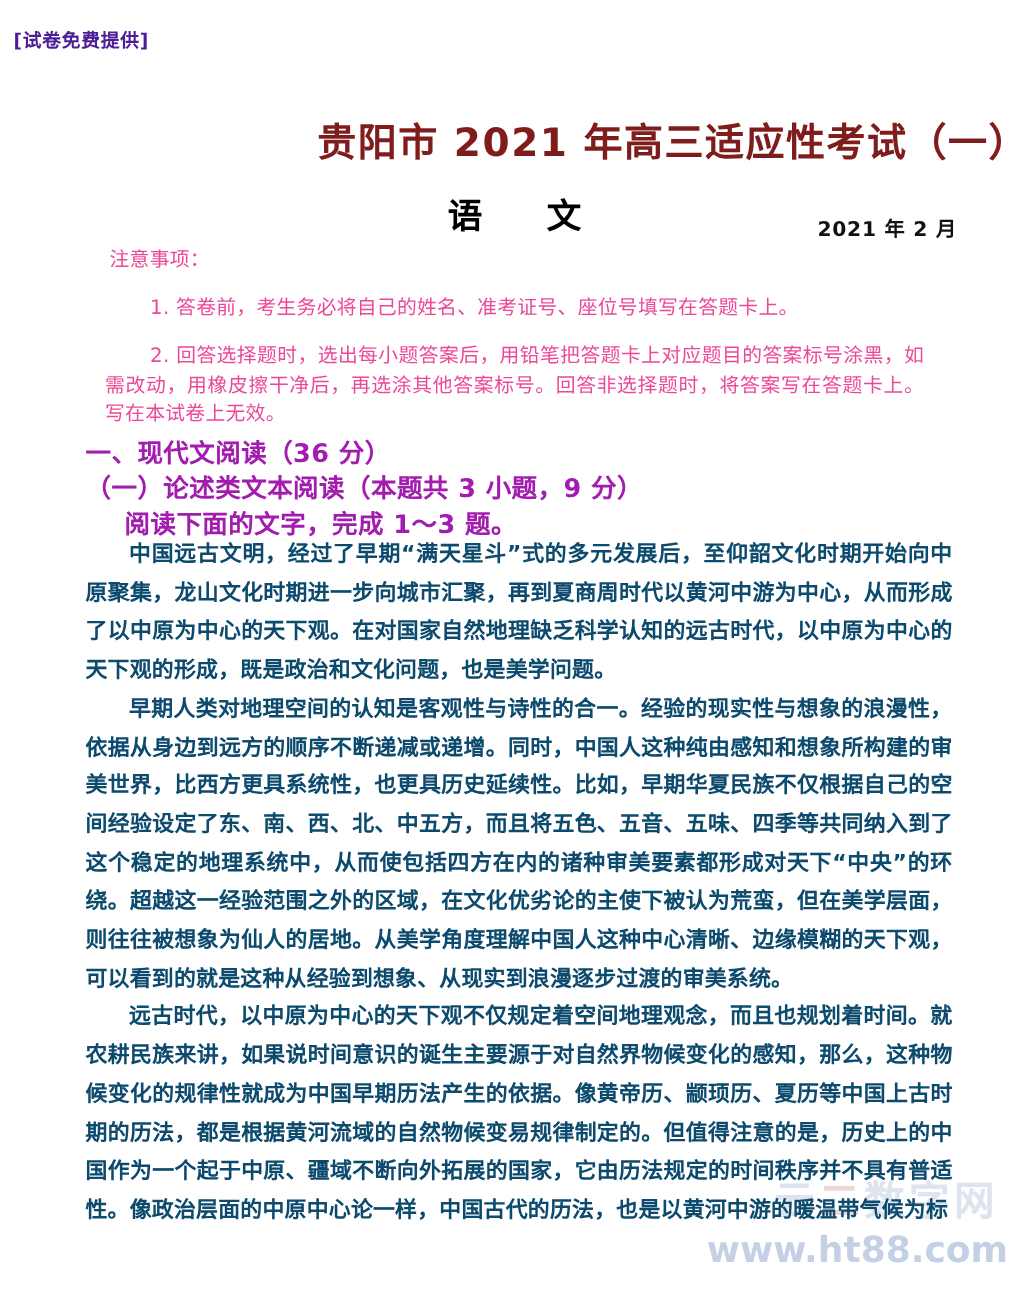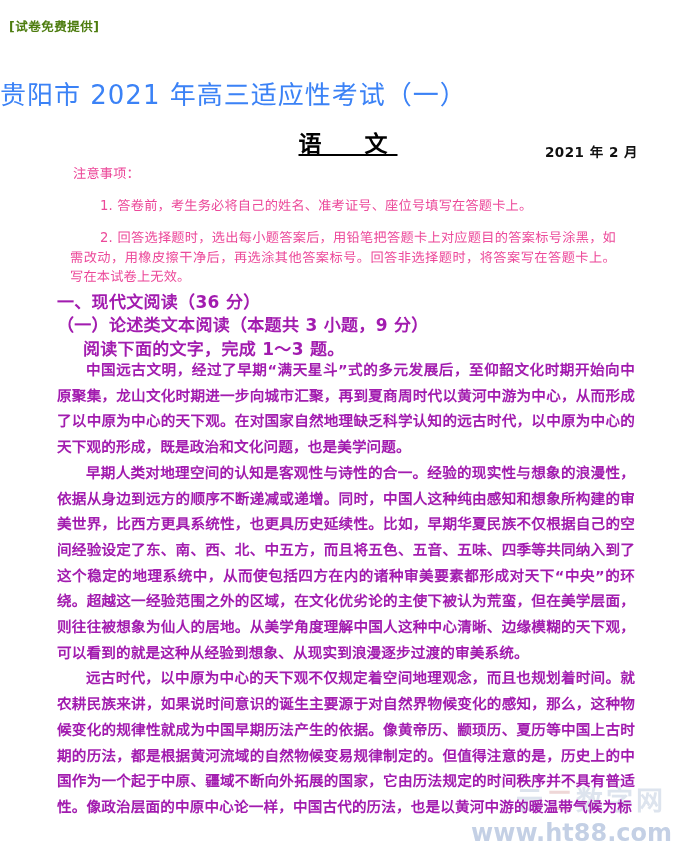--- a/index.html
+++ b/index.html
@@ -67,52 +67,51 @@
     z-index: 2;
   }
 
   
   .stamp {
     position: absolute;
     left: 9px;
     top: 16px;
     font-size: 12.5px;
     font-weight: 700;
-    color: #4d7c0f;
+    color: #4c1d95;
     letter-spacing: .5px;
     font-family: "DejaVu Sans", "Liberation Sans", sans-serif;
     white-space: nowrap;
   }
 
   
   .title-main {
     position: absolute;
     left: 0;
     right: 0;
     top: 57px;
-    text-align: left;
+    text-align: right;
     font-size: 26px;
-    font-weight: 400;
+    font-weight: 700;
     letter-spacing: 1px;
-    color: #3b82f6;
+    color: #7f1d1d;
     font-family: "DejaVu Sans", "Liberation Sans", sans-serif;
   }
   .title-sub {
     position: absolute;
     left: 0;
     right: 0;
     top: 106px;
     text-align: center;
     font-size: 23px;
     font-weight: 700;
     letter-spacing: 10px;
     color: #000;
     text-indent: 10px;
     font-family: "DejaVu Sans", "Liberation Sans", sans-serif;
-    text-decoration: underline;
   }
   .exam-date {
     position: absolute;
     right: 48px;
     top: 141px;
     font-size: 13.5px;
     font-weight: 700;
     color: #111;
     letter-spacing: .5px;
   }
@@ -159,21 +158,21 @@
 
   
   .body-text {
     position: absolute;
     left: 57px;
     top: 357px;
     width: 578px;
     font-size: 14.6px;
     font-weight: 700;
     line-height: 25.7px;
-    color: #a21caf;
+    color: #0c4a6e;
     letter-spacing: .15px;
   }
   .body-text p {
     margin: 0;
     text-indent: 29px;
     text-align: justify;
     text-justify: inter-character;
   }
 </style>
 </head>

